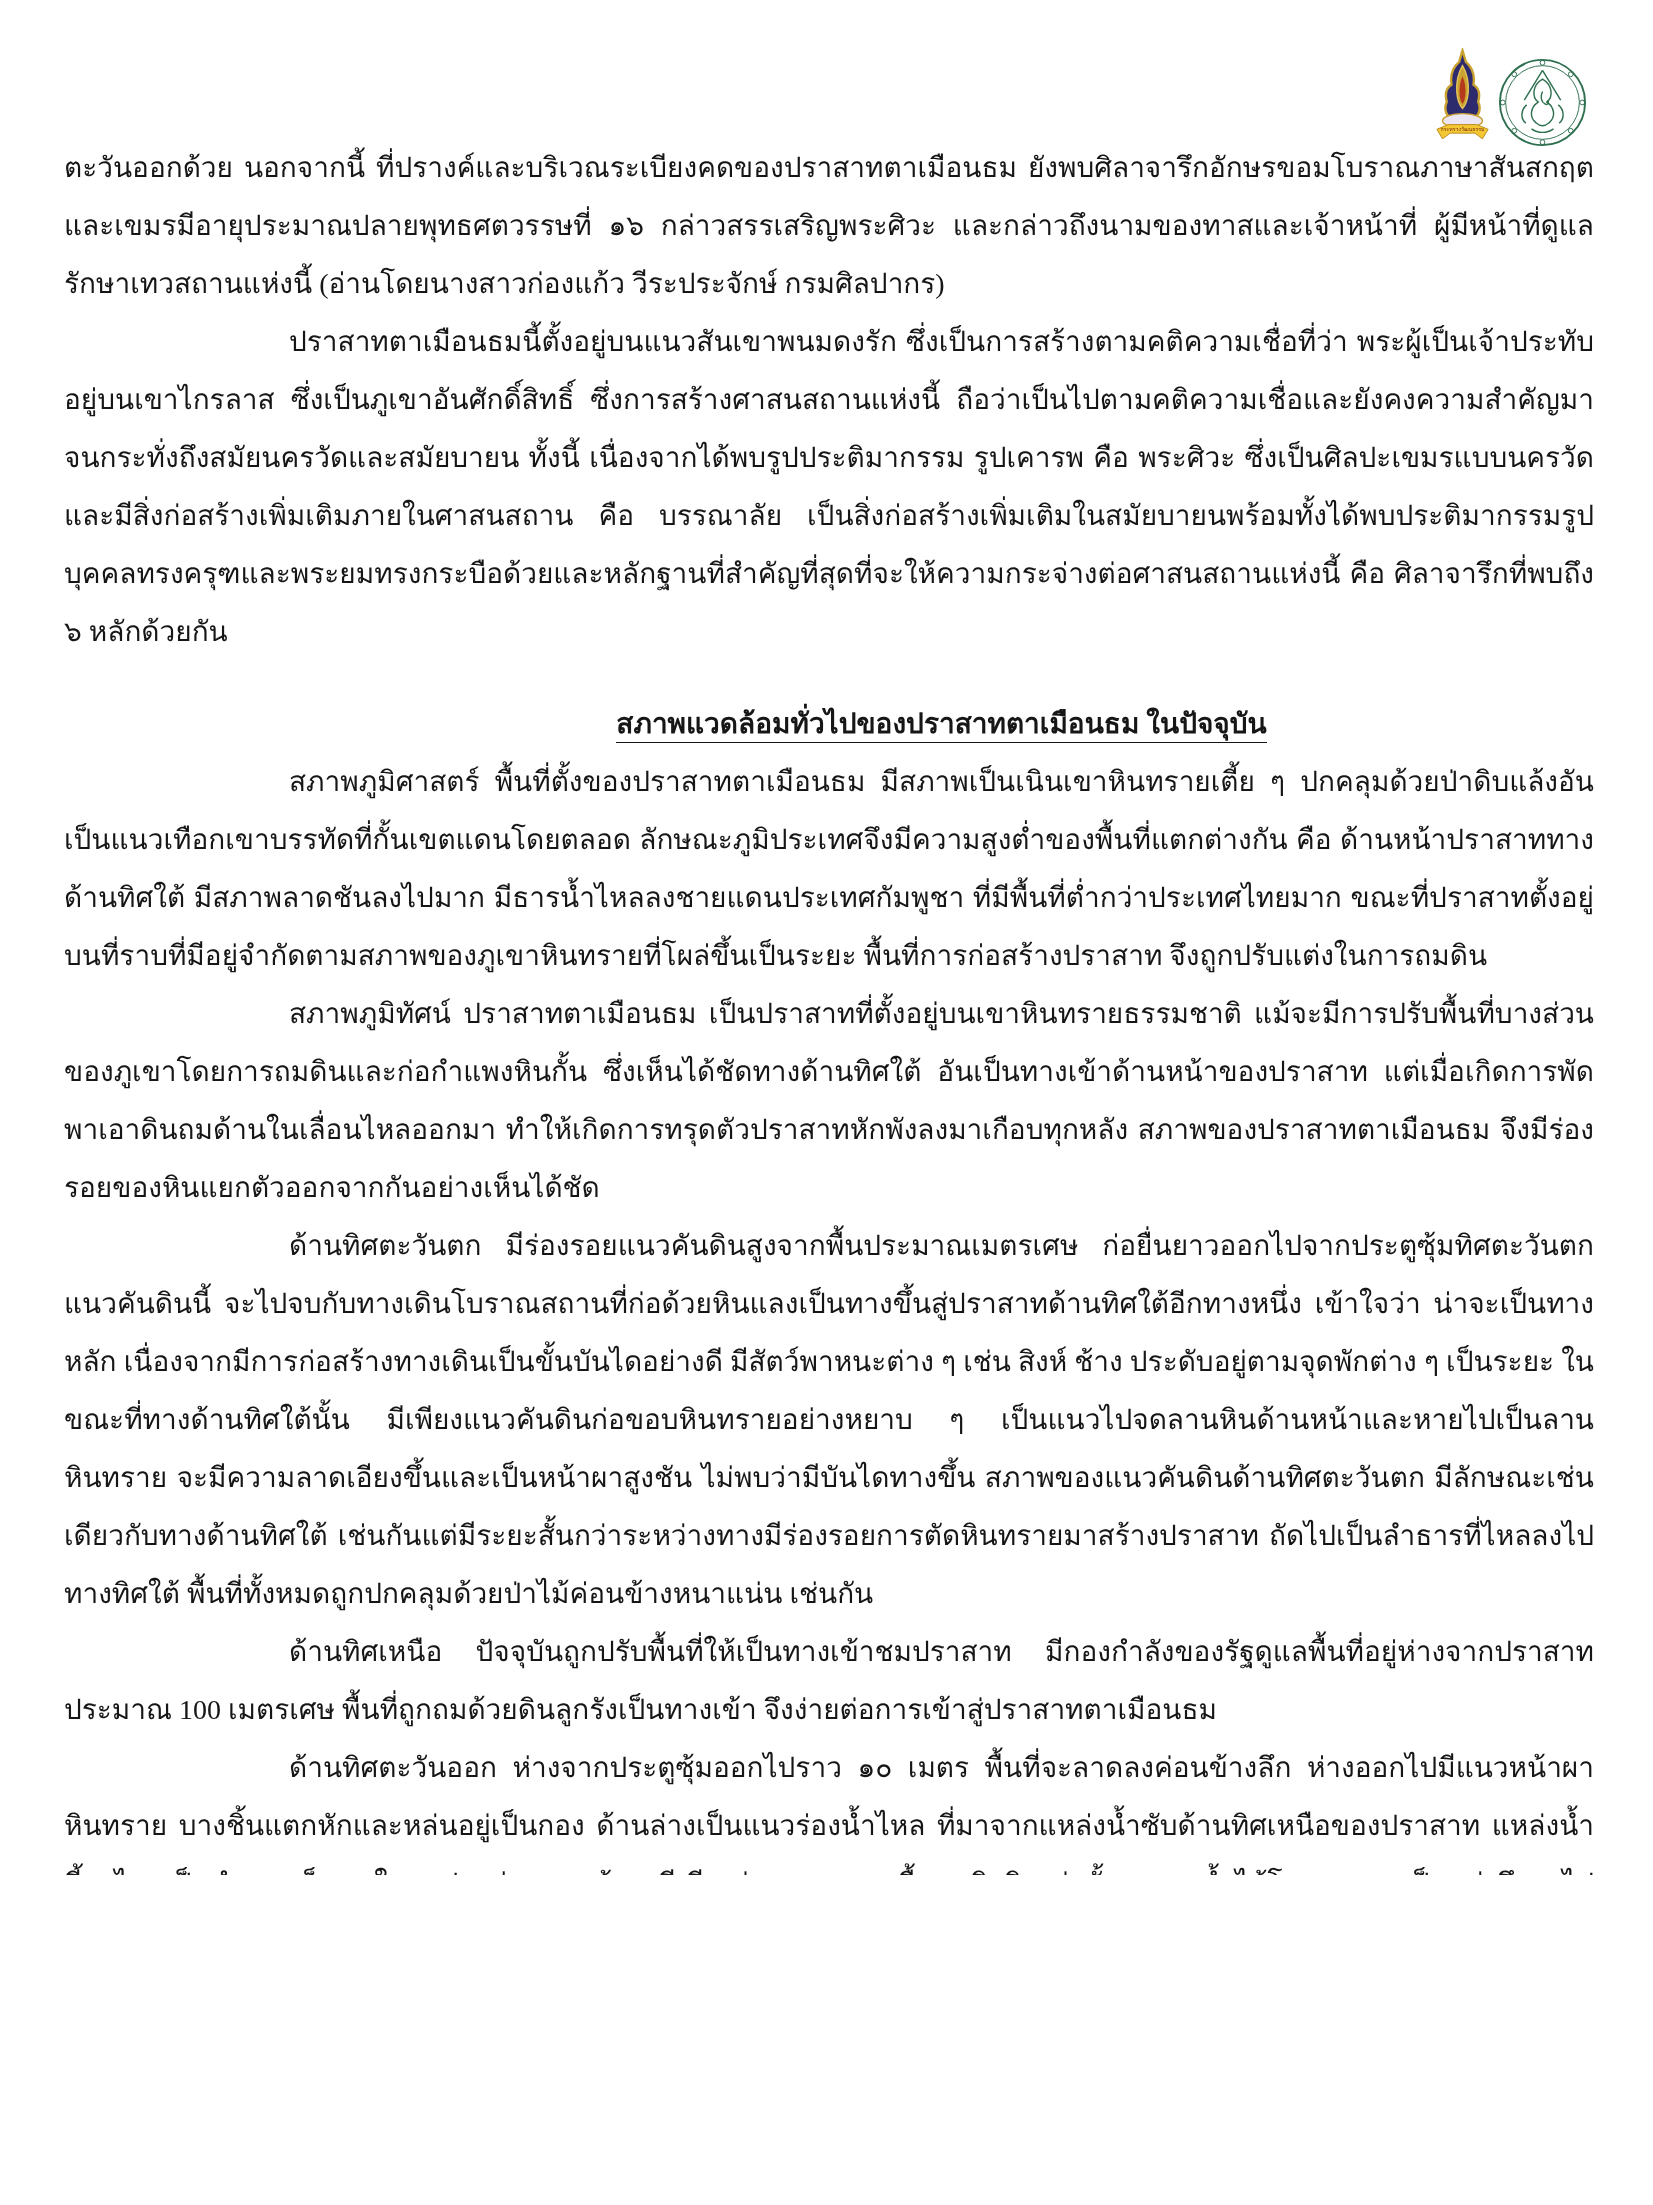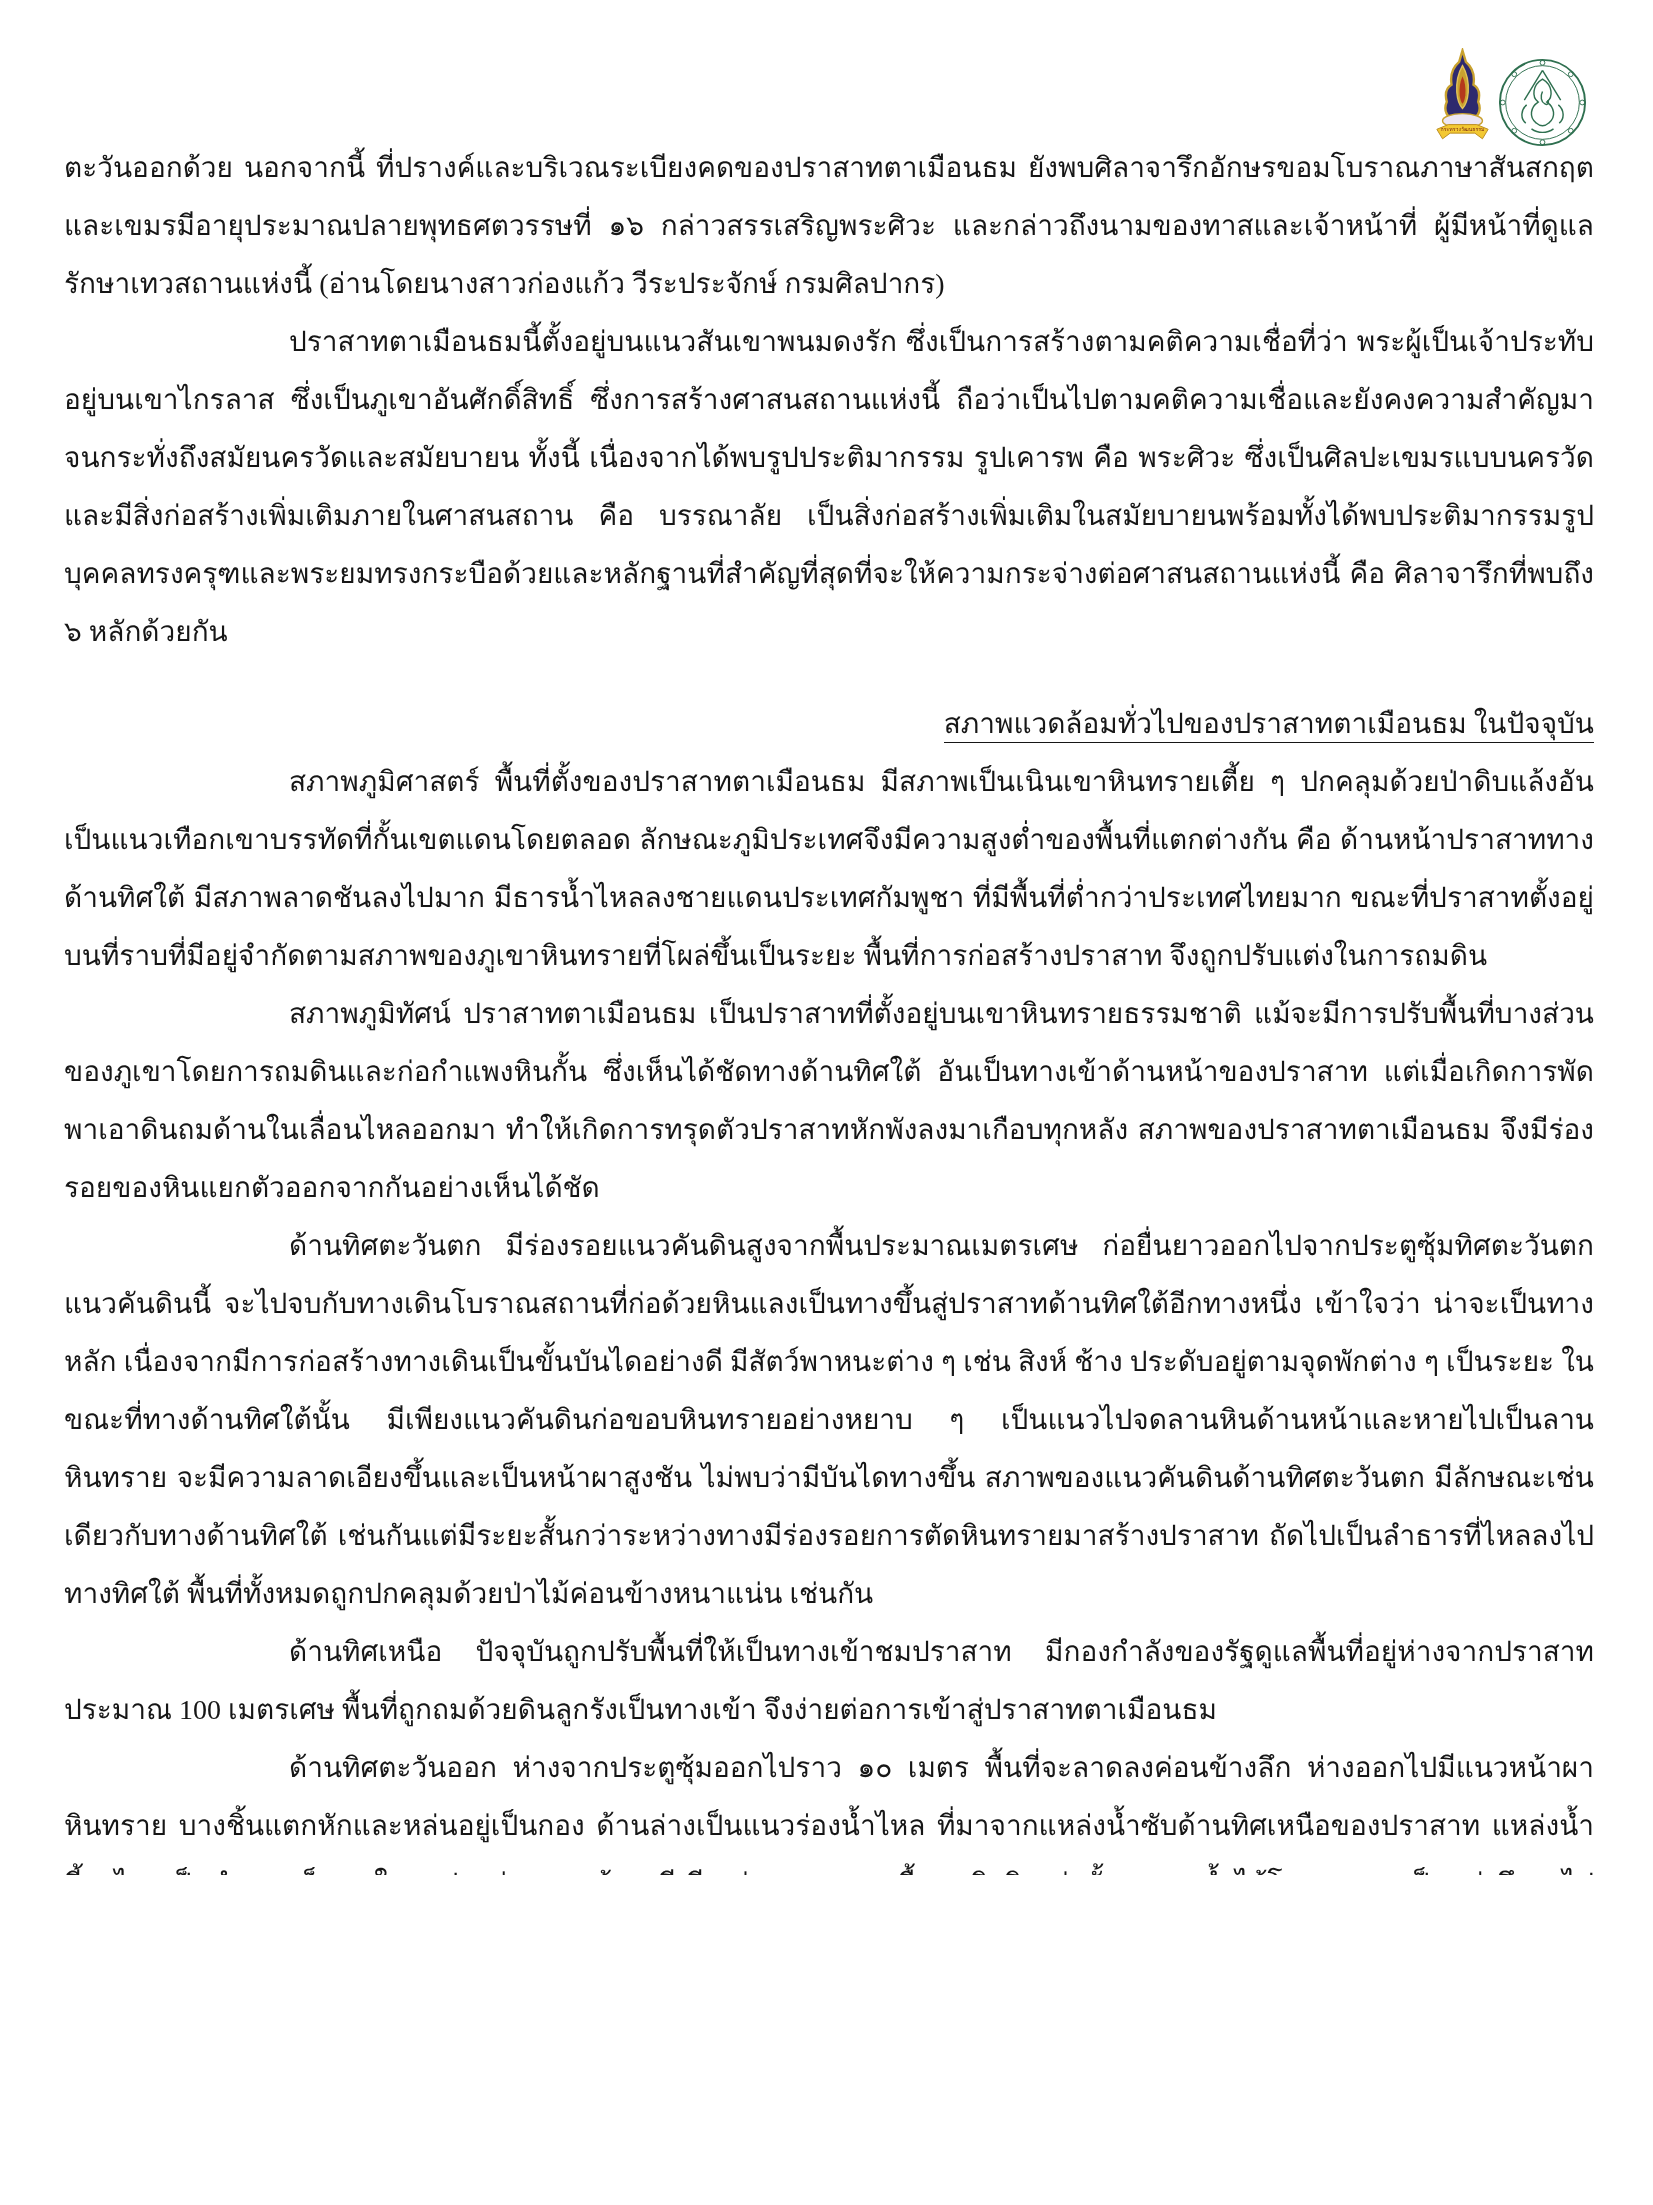--- a/index.html
+++ b/index.html
@@ -33,21 +33,22 @@
     text-align: justify;
     overflow-wrap: break-word;
   }
   .body-text p {
     margin: 0;
     text-indent: 225px;
   }
   .body-text p.no-indent { text-indent: 0; }
   .body-text p.heading {
     margin-top: 34px;
-    text-align: right;
+    text-align: center;
+    font-weight: bold;
   }
   .heading .u {
     border-bottom: 1.9px solid #161616;
     padding-bottom: 2.9px;
   }
   .footer {
     position: absolute;
     left: 17px;
     top: 2147px;
     font-family: "Liberation Sans", "DejaVu Sans", sans-serif;

